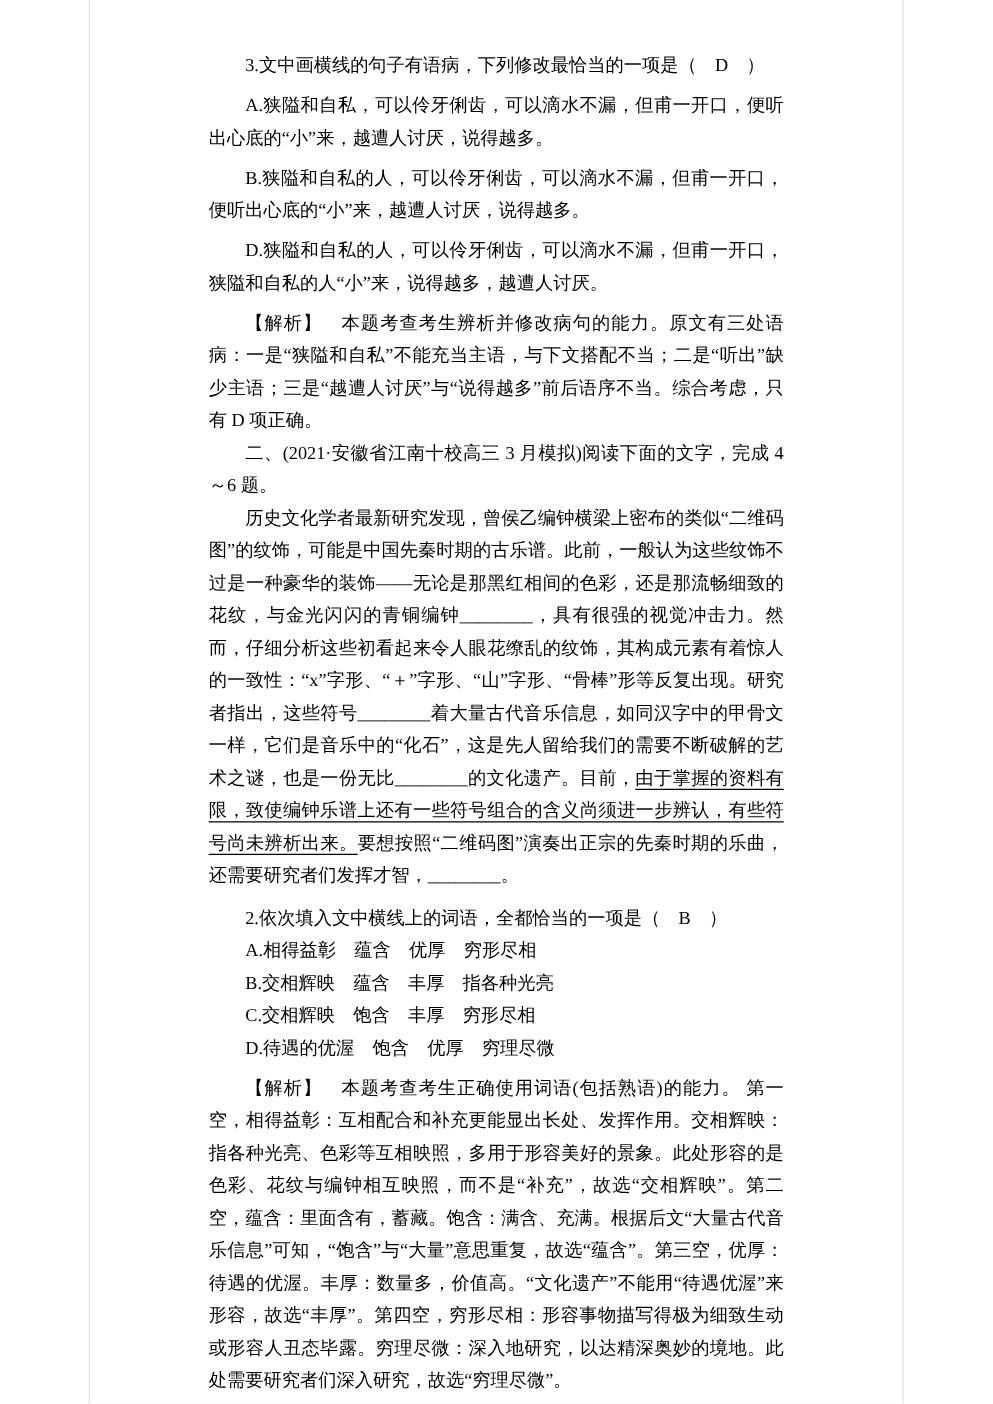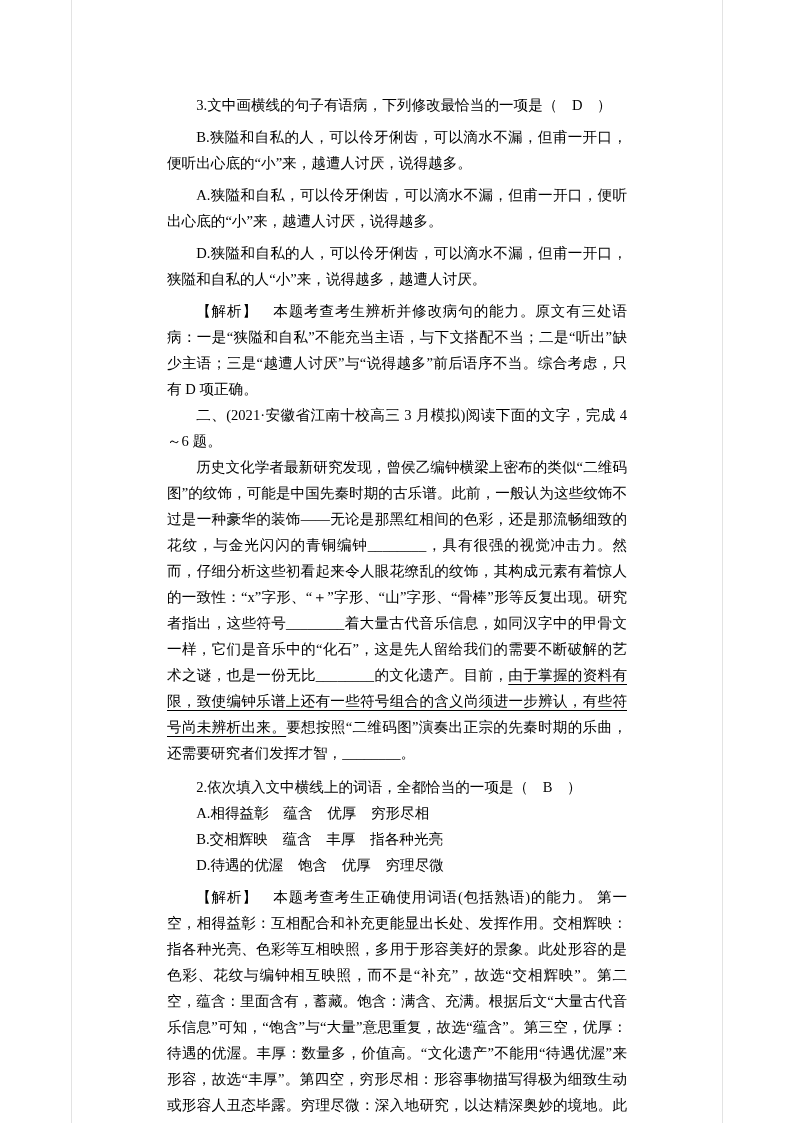--- a/index.html
+++ b/index.html
@@ -3,21 +3,21 @@
 <meta charset="utf-8">
 <style>
   html,body{margin:0;padding:0;background:#ffffff;}
   .page{
     width:650px;
     height:1123px;
     box-sizing:border-box;
     margin:0 auto;
     background:#ffffff;
     outline:1px solid #e3e3e3;
-    padding:92px 95px 0 95px;
+    padding:40px 95px 0 95px;
     font-family:"Liberation Serif","DejaVu Serif",serif;
     font-size:14.6px;
     line-height:26px;
     color:#000000;
     overflow:hidden;
   }
   .para{
     margin:0;
     text-indent:2em;
     text-align:justify;
@@ -34,31 +34,32 @@
     text-decoration-thickness:1px;
   }
 </style>
 </head>
 <body>
 
 <div class="page">
 
   <p class="para">3.文中画横线的句子有语病，下列修改最恰当的一项是（　D　）</p>
 
+  <p class="para option3">A.狭隘和自私，可以伶牙俐齿，可以滴水不漏，但甫一开口，便听出心底的“小”来，越遭人讨厌，说得越多。</p>
   <p class="para option3">B.狭隘和自私的人，可以伶牙俐齿，可以滴水不漏，但甫一开口，便听出心底的“小”来，越遭人讨厌，说得越多。</p>
-  <p class="para option3">A.狭隘和自私，可以伶牙俐齿，可以滴水不漏，但甫一开口，便听出心底的“小”来，越遭人讨厌，说得越多。</p>
   <p class="para option3">D.狭隘和自私的人，可以伶牙俐齿，可以滴水不漏，但甫一开口，狭隘和自私的人“小”来，说得越多，越遭人讨厌。</p>
 
   <p class="para analysis"><span class="bold">【解析】</span><span>　本题考查考生辨析并修改病句的能力。原文有三处语病：一是“狭隘和自私”不能充当主语，与下文搭配不当；二是“听出”缺少主语；三是“越遭人讨厌”与“说得越多”前后语序不当。综合考虑，只有 D 项正确。</span></p>
 
   <p class="para section-intro">二、(2021·安徽省江南十校高三 3 月模拟)阅读下面的文字，完成 4～6 题。</p>
 
   <p class="para"><span>历史文化学者最新研究发现，曾侯乙编钟横梁上密布的类似“二维码图”的纹饰，可能是中国先秦时期的古乐谱。此前，一般认为这些纹饰不过是一种豪华的装饰——无论是那黑红相间的色彩，还是那流畅细致的花纹，与金光闪闪的青铜编钟________，具有很强的视觉冲击力。然而，仔细分析这些初看起来令人眼花缭乱的纹饰，其构成元素有着惊人的一致性：“x”字形、“＋”字形、“山”字形、“骨棒”形等反复出现。研究者指出，这些符号________着大量古代音乐信息，如同汉字中的甲骨文一样，它们是音乐中的“化石”，这是先人留给我们的需要不断破解的艺术之谜，也是一份无比________的文化遗产。目前，</span><span class="underlined">由于掌握的资料有限，致使编钟乐谱上还有一些符号组合的含义尚须进一步辨认，有些符号尚未辨析出来。</span><span>要想按照“二维码图”演奏出正宗的先秦时期的乐曲，还需要研究者们发挥才智，________。</span></p>
 
   <p class="para question4">2.依次填入文中横线上的词语，全都恰当的一项是（　B　）</p>
 
   <p class="para">A.相得益彰　蕴含　优厚　穷形尽相</p>
   <p class="para">B.交相辉映　蕴含　丰厚　指各种光亮</p>
+  <p class="para">C.交相辉映　饱含　丰厚　穷形尽相</p>
   <p class="para">D.待遇的优渥　饱含　优厚　穷理尽微</p>
 
   <p class="para analysis"><span class="bold">【解析】</span><span>　本题考查考生正确使用词语(包括熟语)的能力。 第一空，相得益彰：互相配合和补充更能显出长处、发挥作用。交相辉映：指各种光亮、色彩等互相映照，多用于形容美好的景象。此处形容的是色彩、花纹与编钟相互映照，而不是“补充”，故选“交相辉映”。第二空，蕴含：里面含有，蓄藏。饱含：满含、充满。根据后文“大量古代音乐信息”可知，“饱含”与“大量”意思重复，故选“蕴含”。第三空，优厚：待遇的优渥。丰厚：数量多，价值高。“文化遗产”不能用“待遇优渥”来形容，故选“丰厚”。第四空，穷形尽相：形容事物描写得极为细致生动或形容人丑态毕露。穷理尽微：深入地研究，以达精深奥妙的境地。此处需要研究者们深入研究，故选“穷理尽微”。</span></p>
 
 </div>
 
 </body></html>

